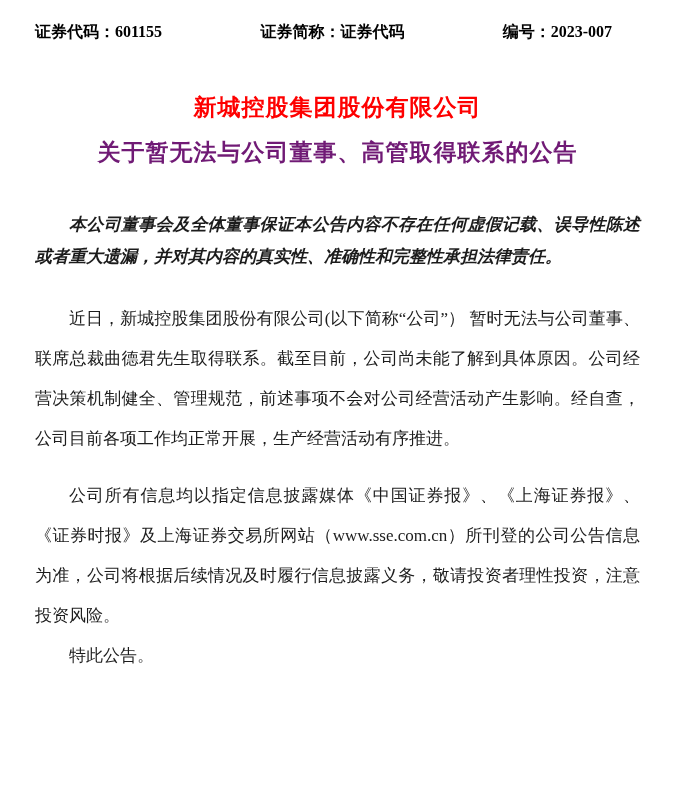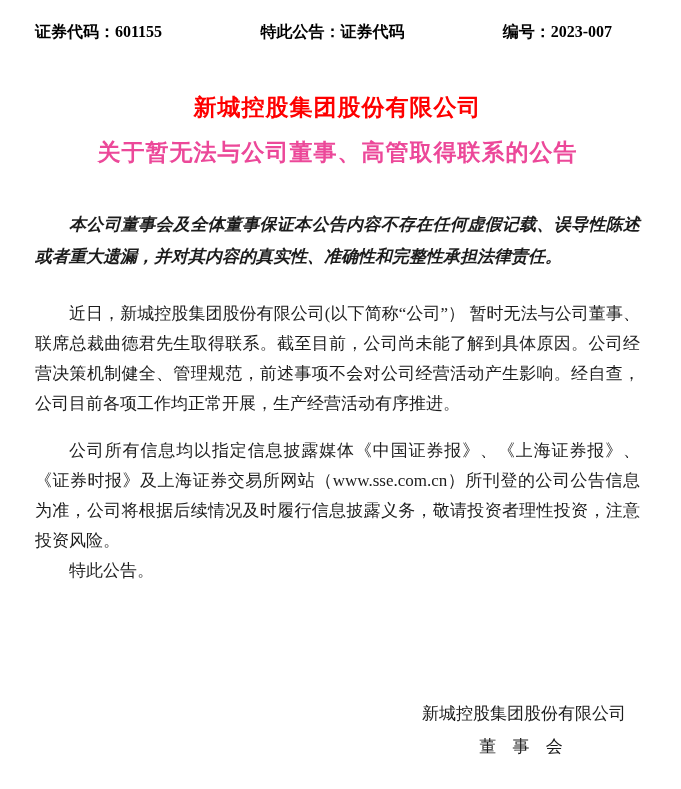--- a/index.html
+++ b/index.html
@@ -52,21 +52,21 @@
     font-style: italic;
     font-size: 17px;
     line-height: 32px;
     text-indent: 2em;
     text-align: justify;
   }
   
   .para {
     margin: 0;
     font-size: 17px;
-    line-height: 30px;
+    line-height: 40px;
     text-indent: 2em;
     text-align: justify;
   }
   .para-main { margin-top: 26px; }
   .para-disclosure { margin-top: 17px; }
   .closing { }
   
   .signature {
     margin: 111px 0 0 auto;
     width: 232px;
@@ -79,29 +79,29 @@
 </head>
 <body style="background: rgb(255, 255, 255); color: rgb(28, 28, 28);">
 
 <div class="page">
 
   <div class="doc-header" style="color: rgb(0, 0, 0);">
     <div class="header-item">
       <span>证券代码：</span><span class="num">601155</span>
     </div>
     <div class="header-item">
-      <span>特此公告：</span><span>证券代码</span>
+      <span>证券简称：</span><span>证券代码</span>
     </div>
     <div class="header-item">
       <span>编号：</span><span class="num">2023-007</span>
     </div>
   </div>
 
   <h1 class="title-line title-line1" style="color: rgb(254, 0, 0);">新城控股集团股份有限公司</h1>
-  <h1 class="title-line title-line2" style="color: #ec4899;">关于暂无法与公司董事、高管取得联系的公告</h1>
+  <h1 class="title-line title-line2" style="color: #701a75;">关于暂无法与公司董事、高管取得联系的公告</h1>
 
   <p class="disclaimer">本公司董事会及全体董事保证本公告内容不存在任何虚假记载、误导性陈述或者重大遗漏，并对其内容的真实性、准确性和完整性承担法律责任。</p>
 
   <p class="para para-main">近日，新城控股集团股份有限公司(以下简称“公司”） 暂时无法与公司董事、联席总裁曲德君先生取得联系。截至目前，公司尚未能了解到具体原因。公司经营决策机制健全、管理规范，前述事项不会对公司经营活动产生影响。经自查，公司目前各项工作均正常开展，生产经营活动有序推进。</p>
 
   <p class="para para-disclosure">公司所有信息均以指定信息披露媒体《中国证券报》、《上海证券报》、《证券时报》及上海证券交易所网站（www.sse.com.cn）所刊登的公司公告信息为准，公司将根据后续情况及时履行信息披露义务，敬请投资者理性投资，注意投资风险。</p>
 
   <p class="para closing">特此公告。</p>
 
   <div class="signature">

